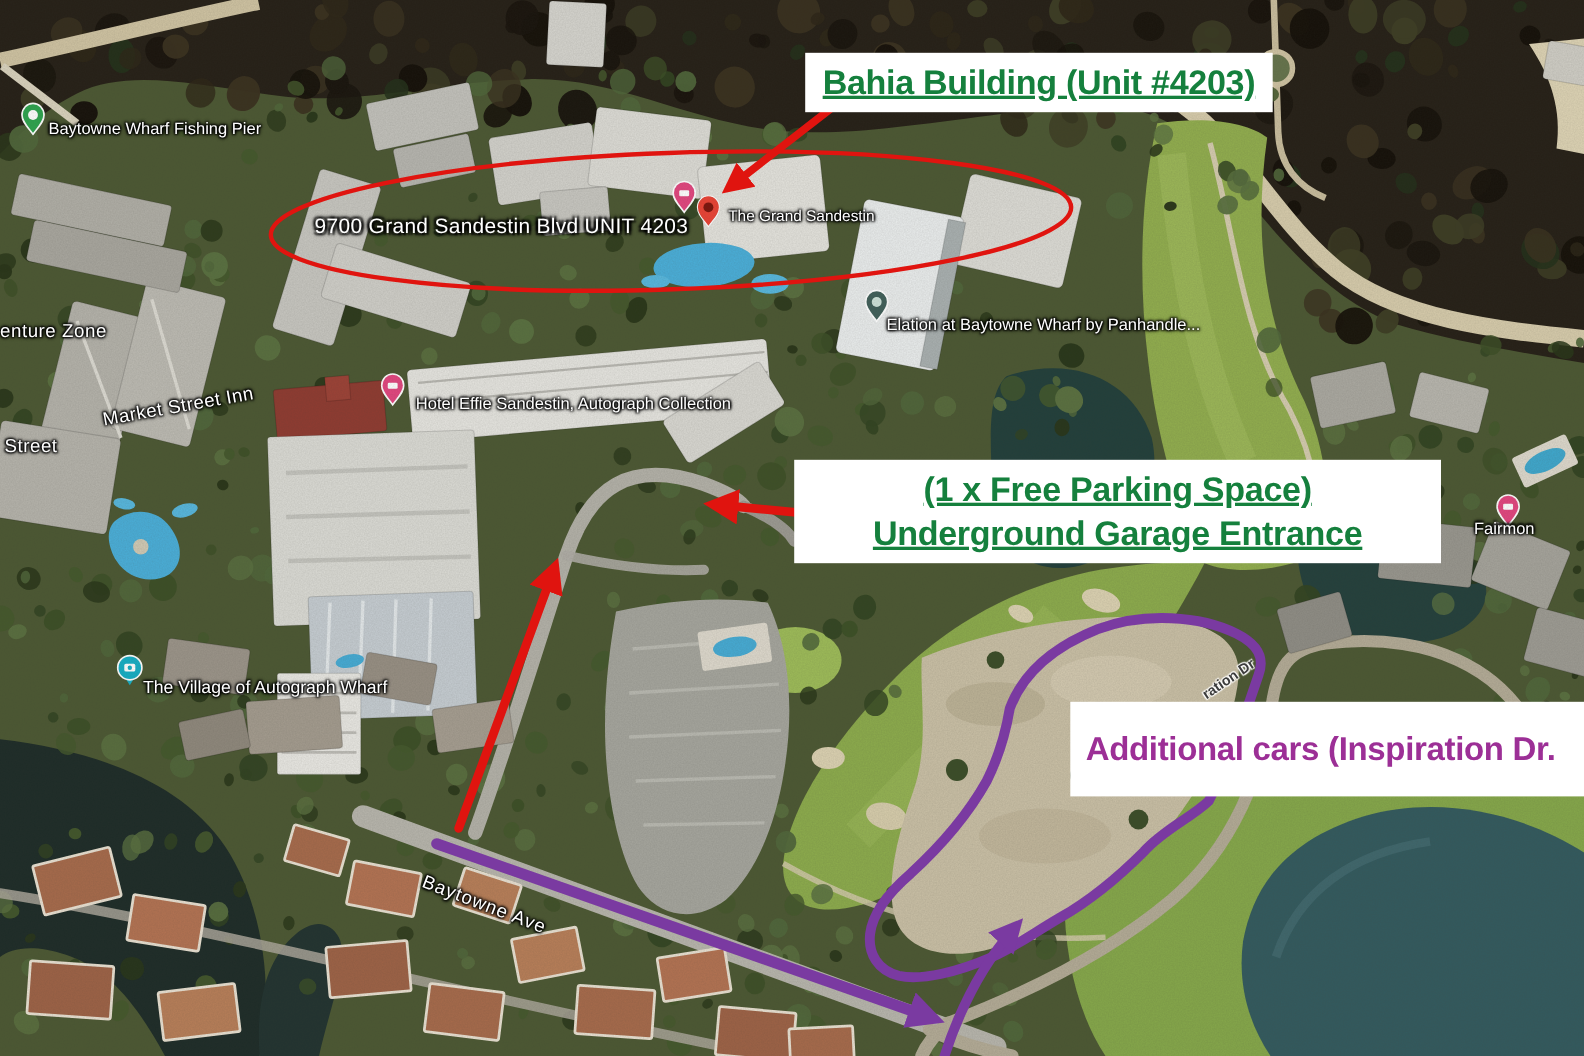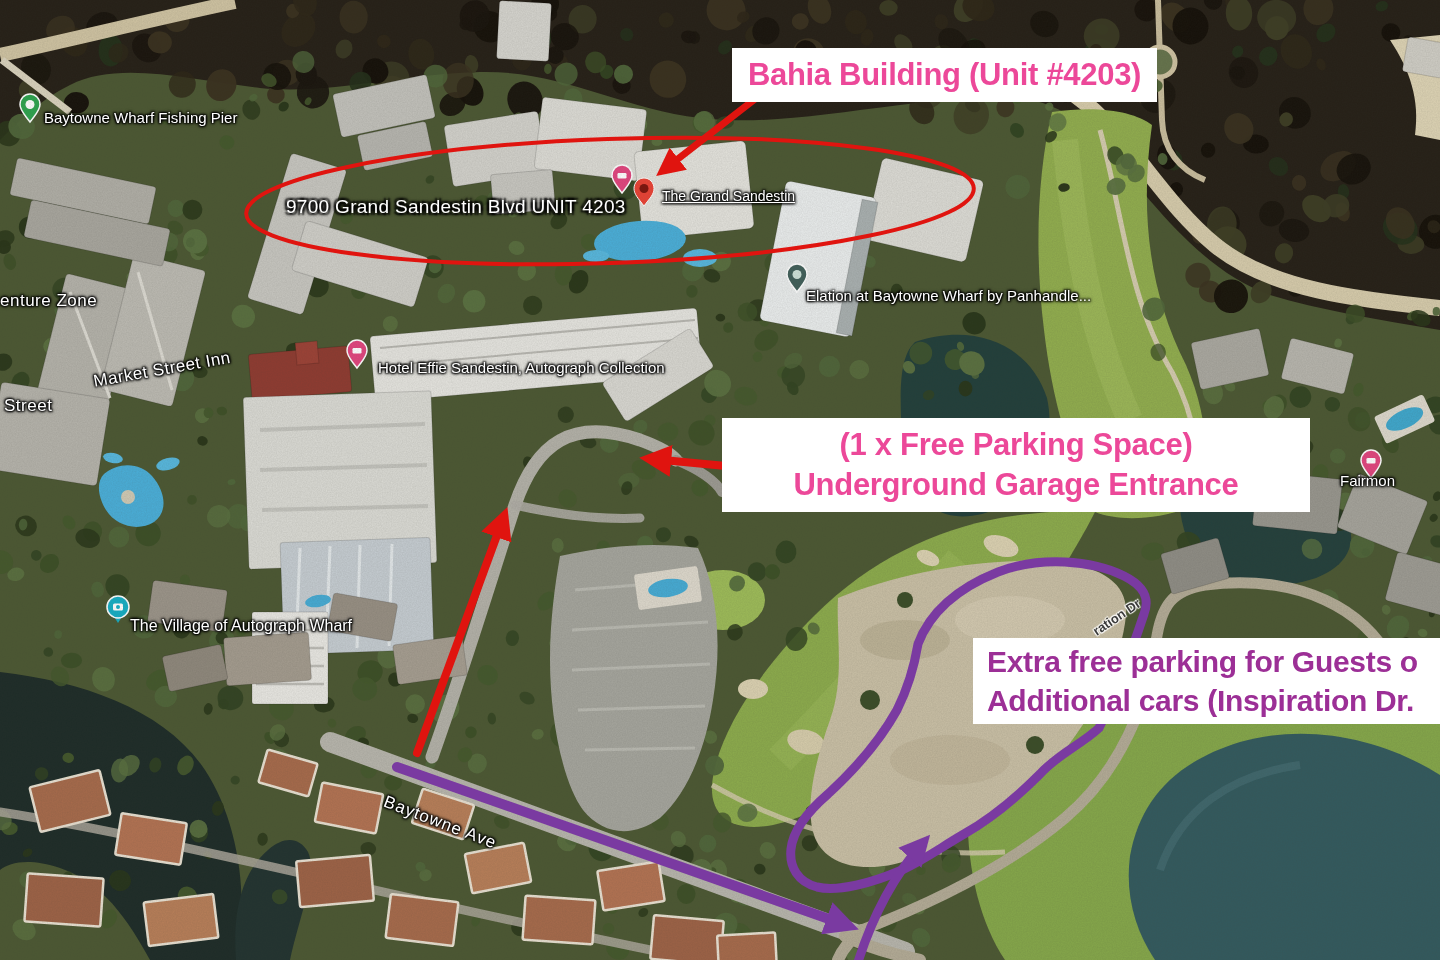--- a/index.html
+++ b/index.html
@@ -9,32 +9,32 @@
   .layer-base{z-index:1;}
   .layer-labels{position:absolute;inset:0;z-index:2;pointer-events:none;text-align:right;}
   .layer-overlay{z-index:3;}
   .layer-callouts{position:absolute;inset:0;z-index:4;pointer-events:none;}
   .map-label{position:absolute;color:#fff;font-size:15px;white-space:nowrap;
     transform-origin:left top;
     text-shadow:-1px -1px 2px rgba(0,0,0,.95),1px -1px 2px rgba(0,0,0,.95),
                 -1px 1px 2px rgba(0,0,0,.95),1px 1px 2px rgba(0,0,0,.95),0 0 4px rgba(0,0,0,.7);}
   .map-label.lg{font-size:17px;letter-spacing:.5px;}
   .map-label.md{font-size:16px;}
-  .map-label.sm{font-size:14px;text-decoration:underline;}
+  .map-label.sm{font-size:14px;}
   .map-label.road{font-size:17px;letter-spacing:1px;}
   .map-label.roaddark{font-size:13px;color:#3c3c3c;font-weight:700;
     text-shadow:-1px -1px 1px rgba(255,255,255,.9),1px -1px 1px rgba(255,255,255,.9),
                 -1px 1px 1px rgba(255,255,255,.9),1px 1px 1px rgba(255,255,255,.9);}
   .map-label.addr{font-size:19px;letter-spacing:.3px;
     text-shadow:-2px -2px 2px rgba(0,0,0,.95),2px -2px 2px rgba(0,0,0,.95),
                 -2px 2px 2px rgba(0,0,0,.95),2px 2px 2px rgba(0,0,0,.95),0 0 5px rgba(0,0,0,.8);}
   .callout{position:absolute;background:#ffffff;display:flex;flex-direction:column;
            justify-content:center;align-items:center;}
   .co-line{font-weight:700;font-size:31px;line-height:1.3;white-space:nowrap;letter-spacing:-.3px;}
-  .co-line.red{color:#ec4899;}
+  .co-line.red{color:#15803d;text-decoration:underline;}
   .co-line.purple{color:#9c2f96;font-size:30px;}
   .callout.left-align{align-items:flex-start;padding-left:14px;}
 </style>
 </head>
 <body>
 
 <div class="stage">
 
   <svg class="layer-base" width="1440" height="960" viewBox="0 0 1440 960">
     <defs>
@@ -893,17 +893,16 @@
 
   <div class="layer-callouts">
     <div class="callout" style="left:732px;top:48px;width:425px;height:54px">
       <div class="co-line red">Bahia Building (Unit #4203)</div>
     </div>
     <div class="callout" style="left:722px;top:418px;width:588px;height:94px">
       <div class="co-line red">(1 x Free Parking Space)</div>
       <div class="co-line red">Underground Garage Entrance</div>
     </div>
     <div class="callout left-align" style="left:973px;top:638px;width:505px;height:86px">
-      <div class="co-line purple">Extra free parking for Guests o</div>
       <div class="co-line purple">Additional cars (Inspiration Dr.</div>
     </div>
   </div>
 </div>
 
 </body></html>

